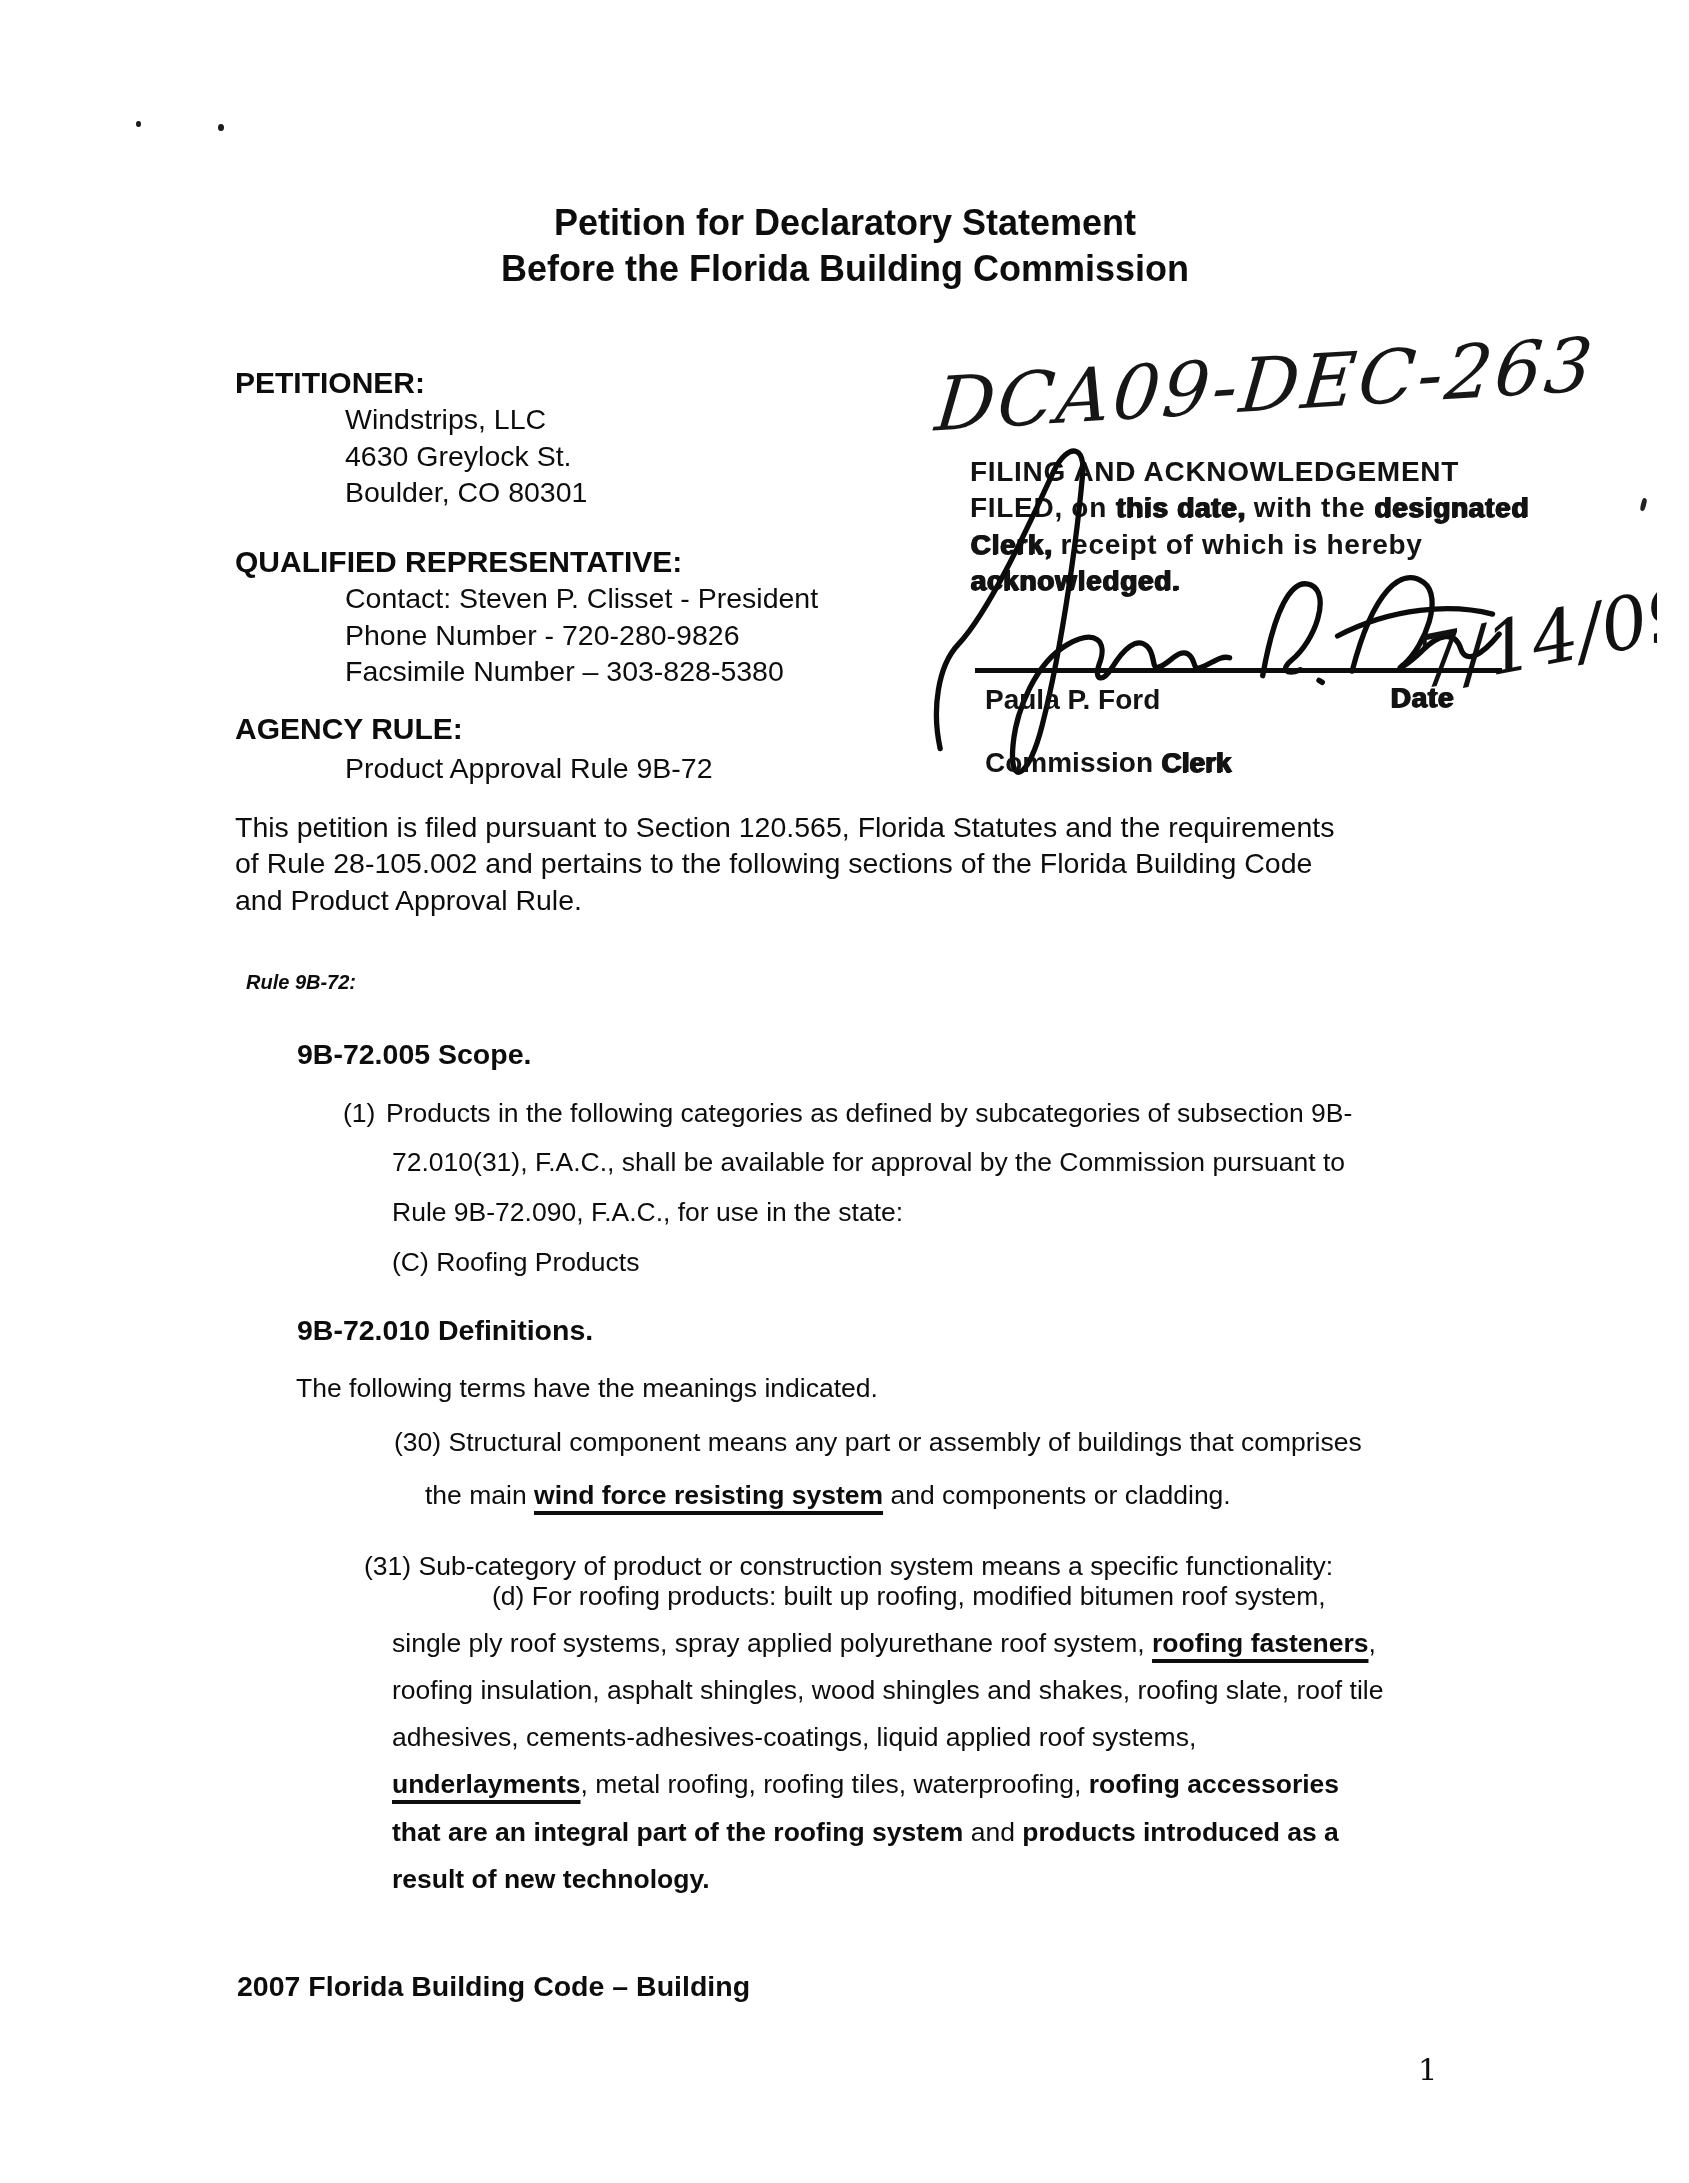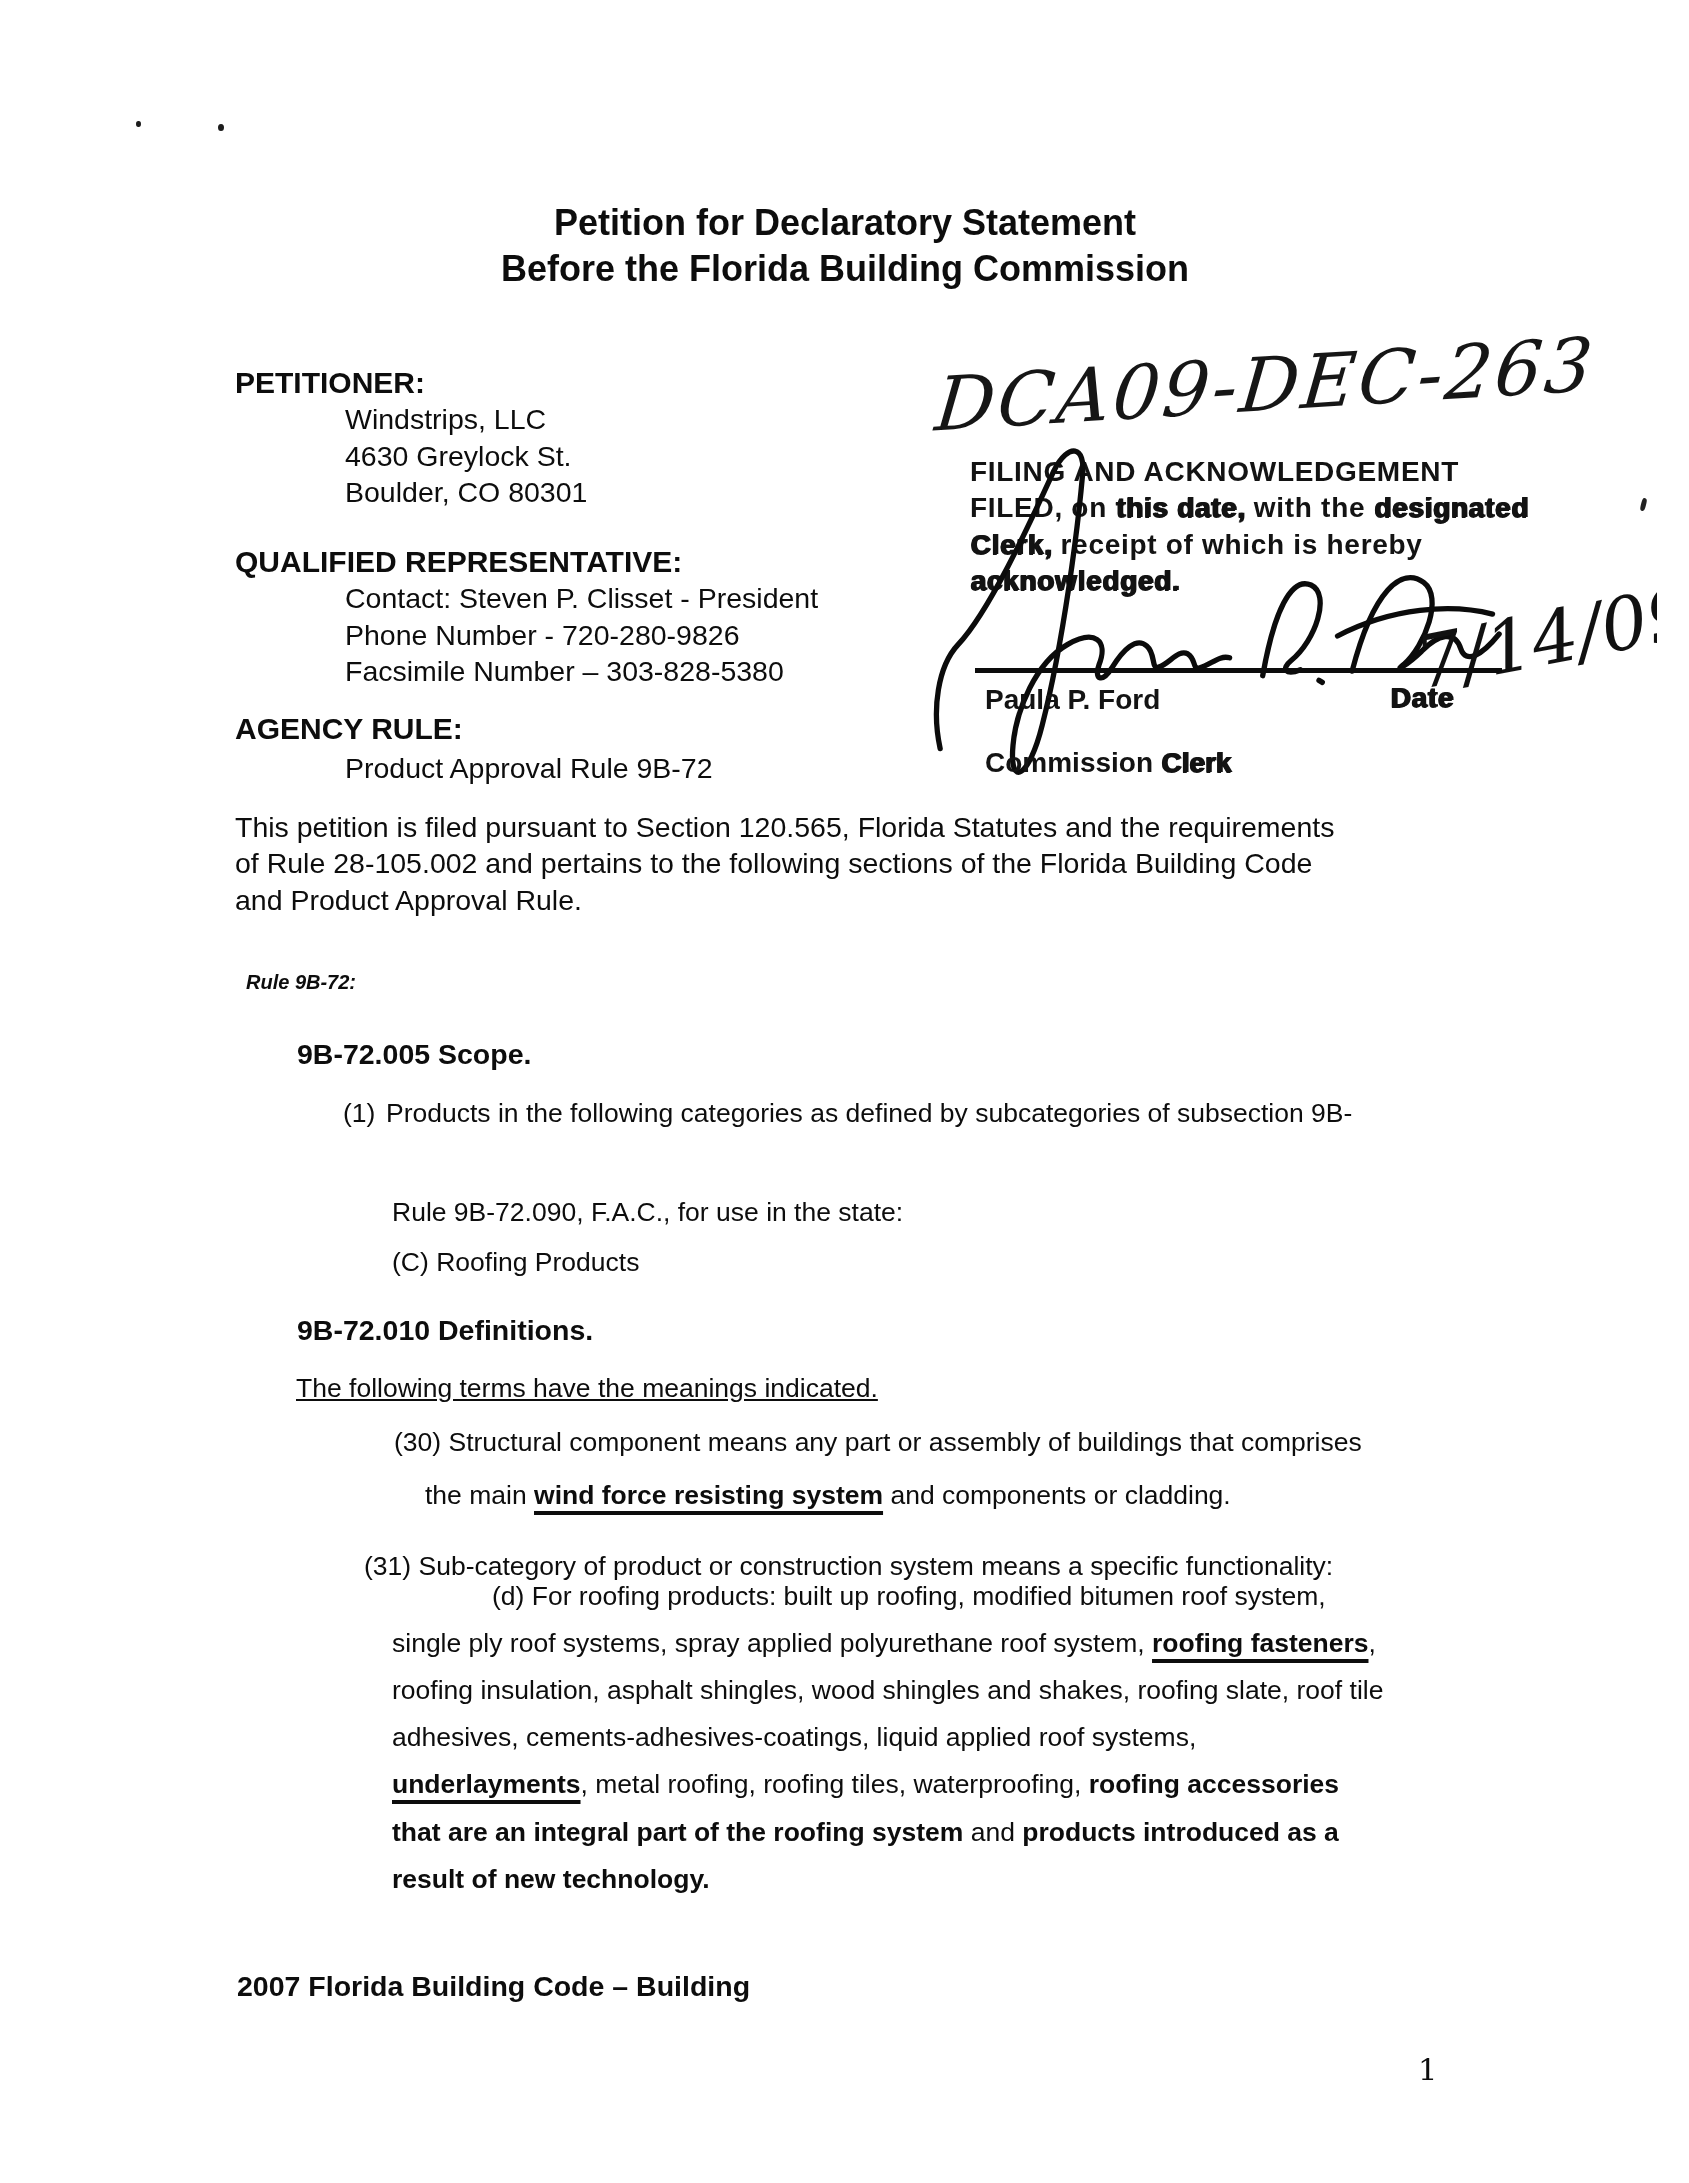--- a/index.html
+++ b/index.html
@@ -78,25 +78,26 @@
 
   <div class="t body" style="left:235px;top:812px;">This petition is filed pursuant to Section 120.565, Florida Statutes and the requirements</div>
   <div class="t body" style="left:235px;top:848px;">of Rule 28-105.002 and pertains to the following sections of the Florida Building Code</div>
   <div class="t body" style="left:235px;top:885px;">and Product Approval Rule.</div>
 
   <div class="t bi" style="left:246px;top:971px;">Rule 9B-72:</div>
 
   <div class="t h2" style="left:297px;top:1039px;">9B-72.005 Scope.</div>
 
   <div class="t rule" style="left:343px;top:1099px;"><span>(1)</span><span style="padding-left:10.6px;">Products in the following categories as defined by subcategories of subsection 9B-</span></div>
+  <div class="t rule" style="left:392px;top:1148px;">72.010(31), F.A.C., shall be available for approval by the Commission pursuant to</div>
   <div class="t rule" style="left:392px;top:1198px;">Rule 9B-72.090, F.A.C., for use in the state:</div>
   <div class="t rule" style="left:392px;top:1248px;">(C) Roofing Products</div>
 
   <div class="t h2" style="left:297px;top:1315px;">9B-72.010 Definitions.</div>
-  <div class="t rule" style="left:296px;top:1374px;text-decoration:underline;">The following terms have the meanings indicated.</div>
+  <div class="t rule" style="left:296px;top:1374px;">The following terms have the meanings indicated.</div>
 
   <div class="t rule" style="left:394px;top:1428px;">(30) Structural component means any part or assembly of buildings that comprises</div>
   <div class="t rule" style="left:394px;top:1481px;margin-left:31px;"><span>the main </span><span class="bu">wind force resisting system</span><span> and components or cladding.</span></div>
 
   <div class="t rule" style="left:364px;top:1534px;margin-top:18px;">(31) Sub-category of product or construction system means a specific functionality:</div>
 
   <div class="t rule" style="left:492px;top:1582px;">(d) For roofing products: built up roofing, modified bitumen roof system,</div>
   <div class="t rule" style="left:392px;top:1629px;"><span>single ply roof systems, spray applied polyurethane roof system, </span><span class="bu">roofing fasteners</span><span>,</span></div>
   <div class="t rule" style="left:392px;top:1676px;">roofing insulation, asphalt shingles, wood shingles and shakes, roofing slate, roof tile</div>
   <div class="t rule" style="left:392px;top:1723px;">adhesives, cements-adhesives-coatings, liquid applied roof systems,</div>

